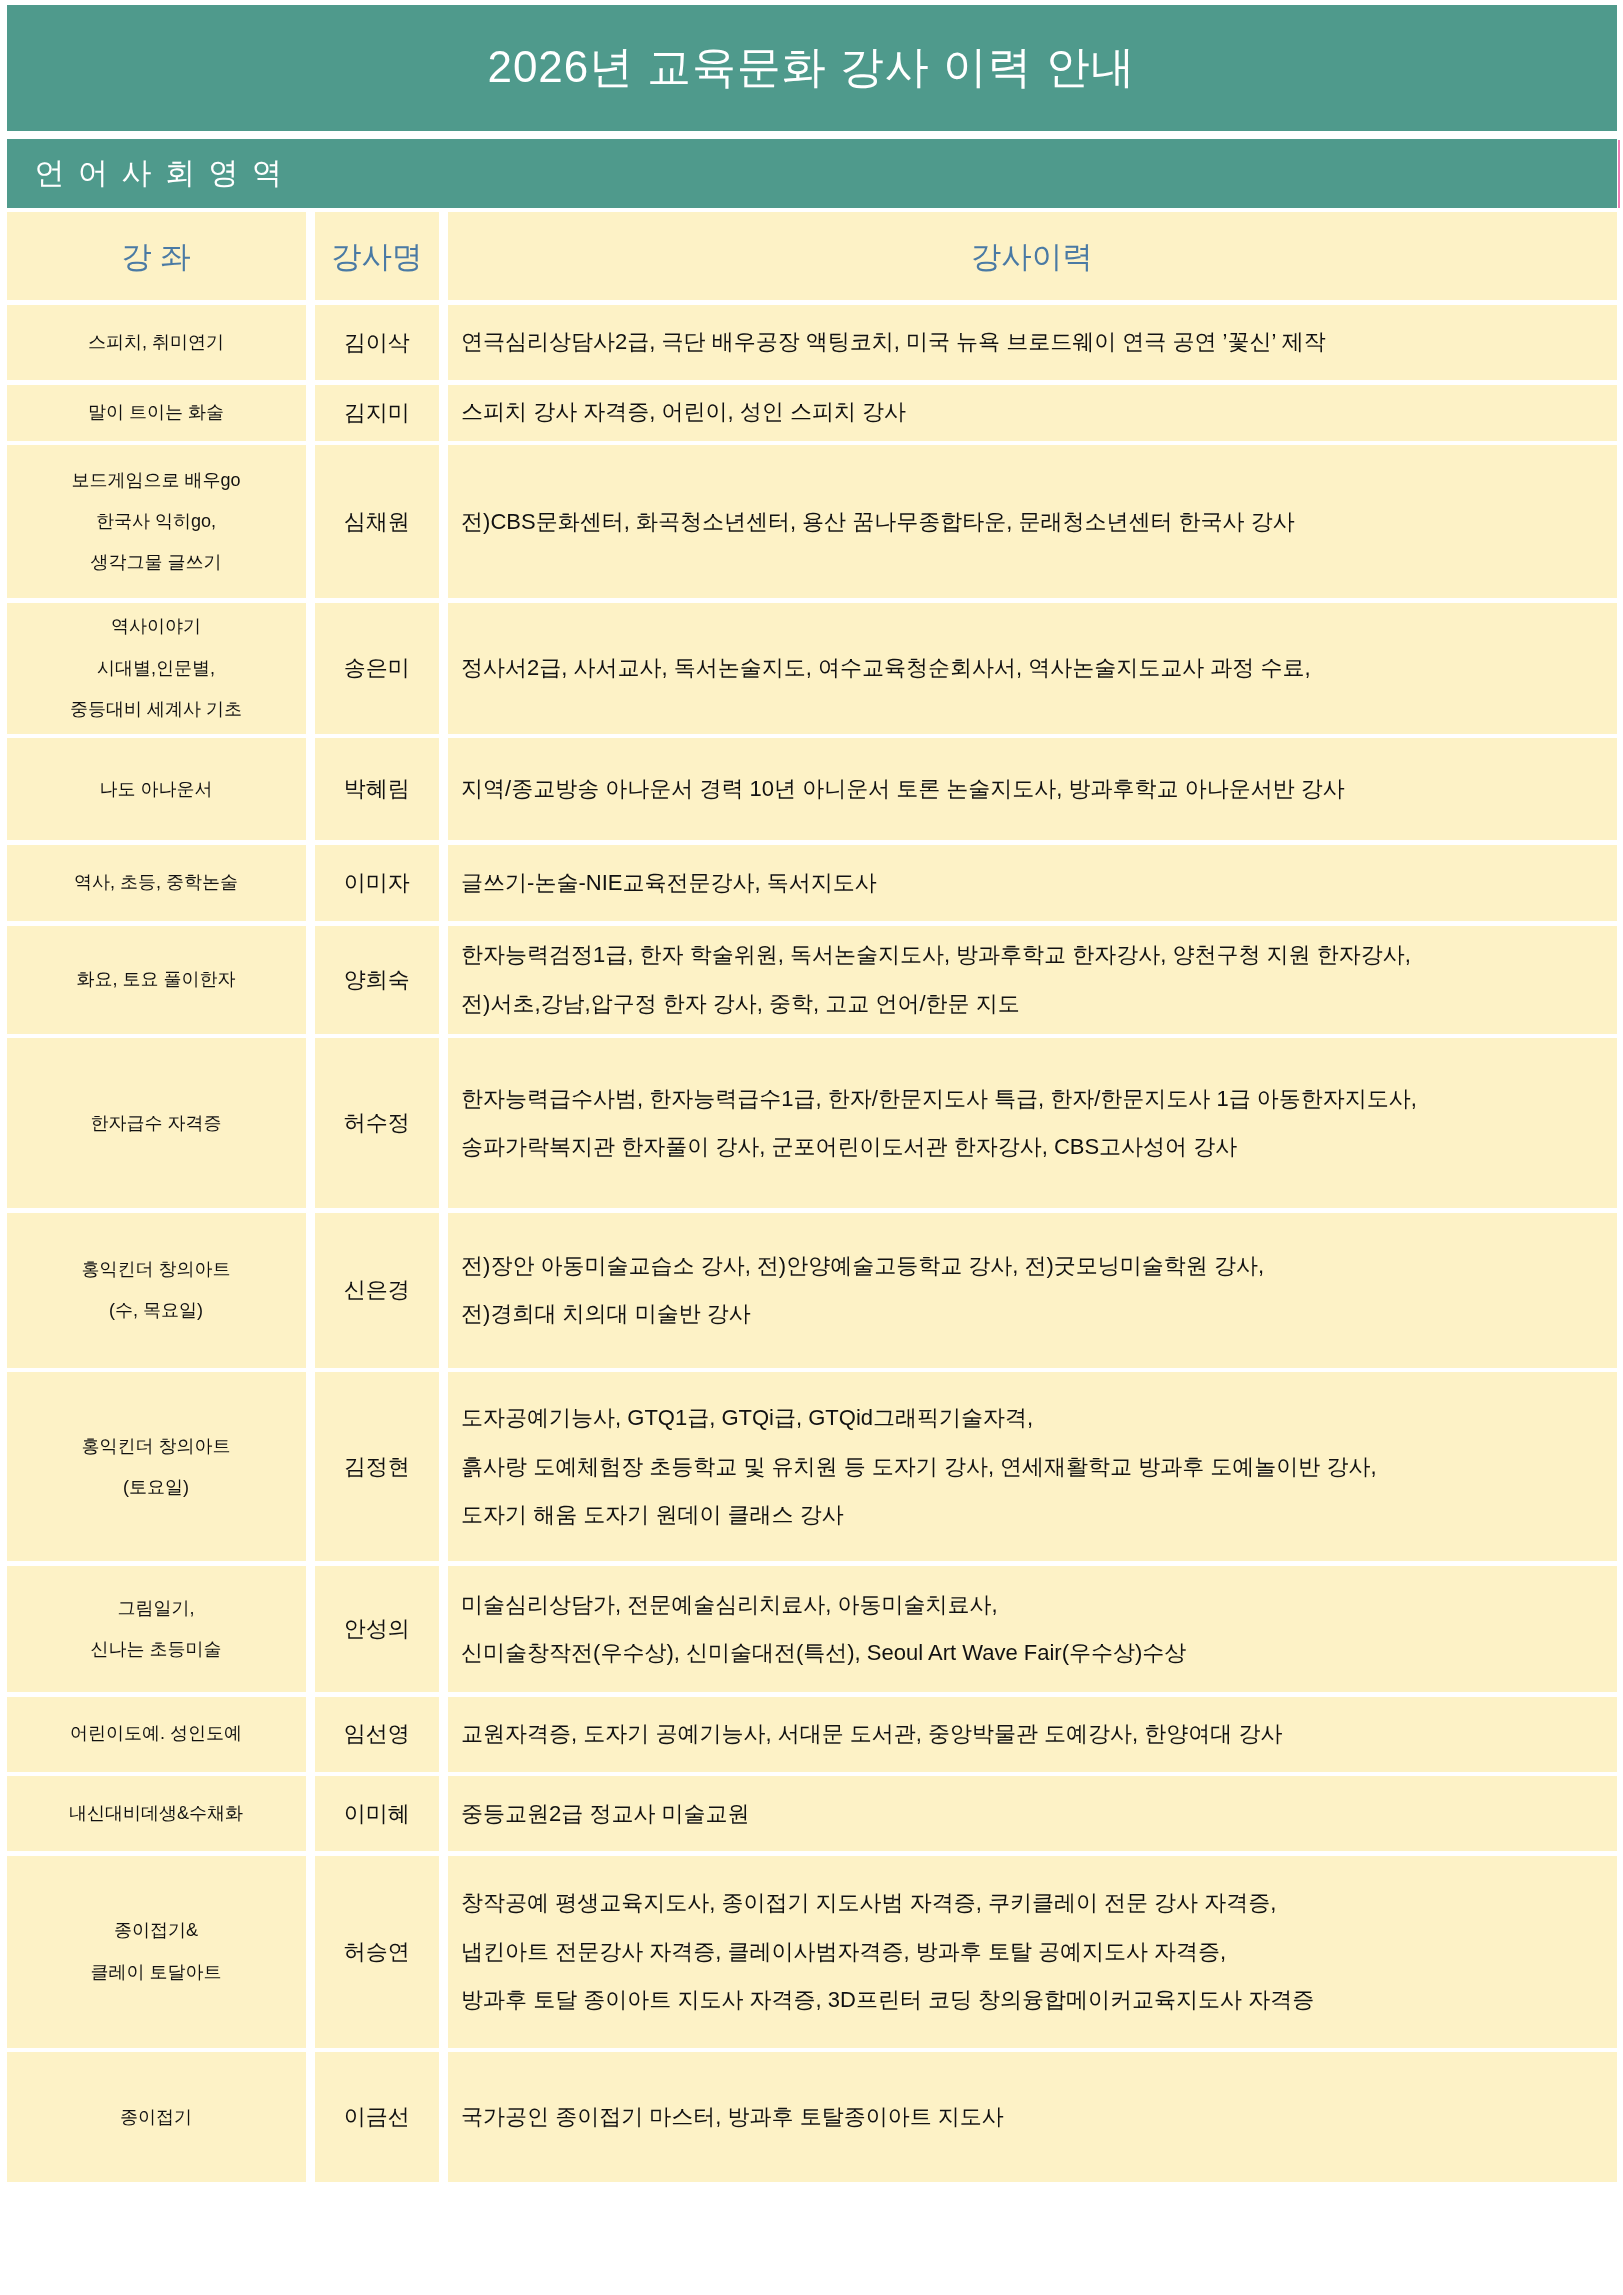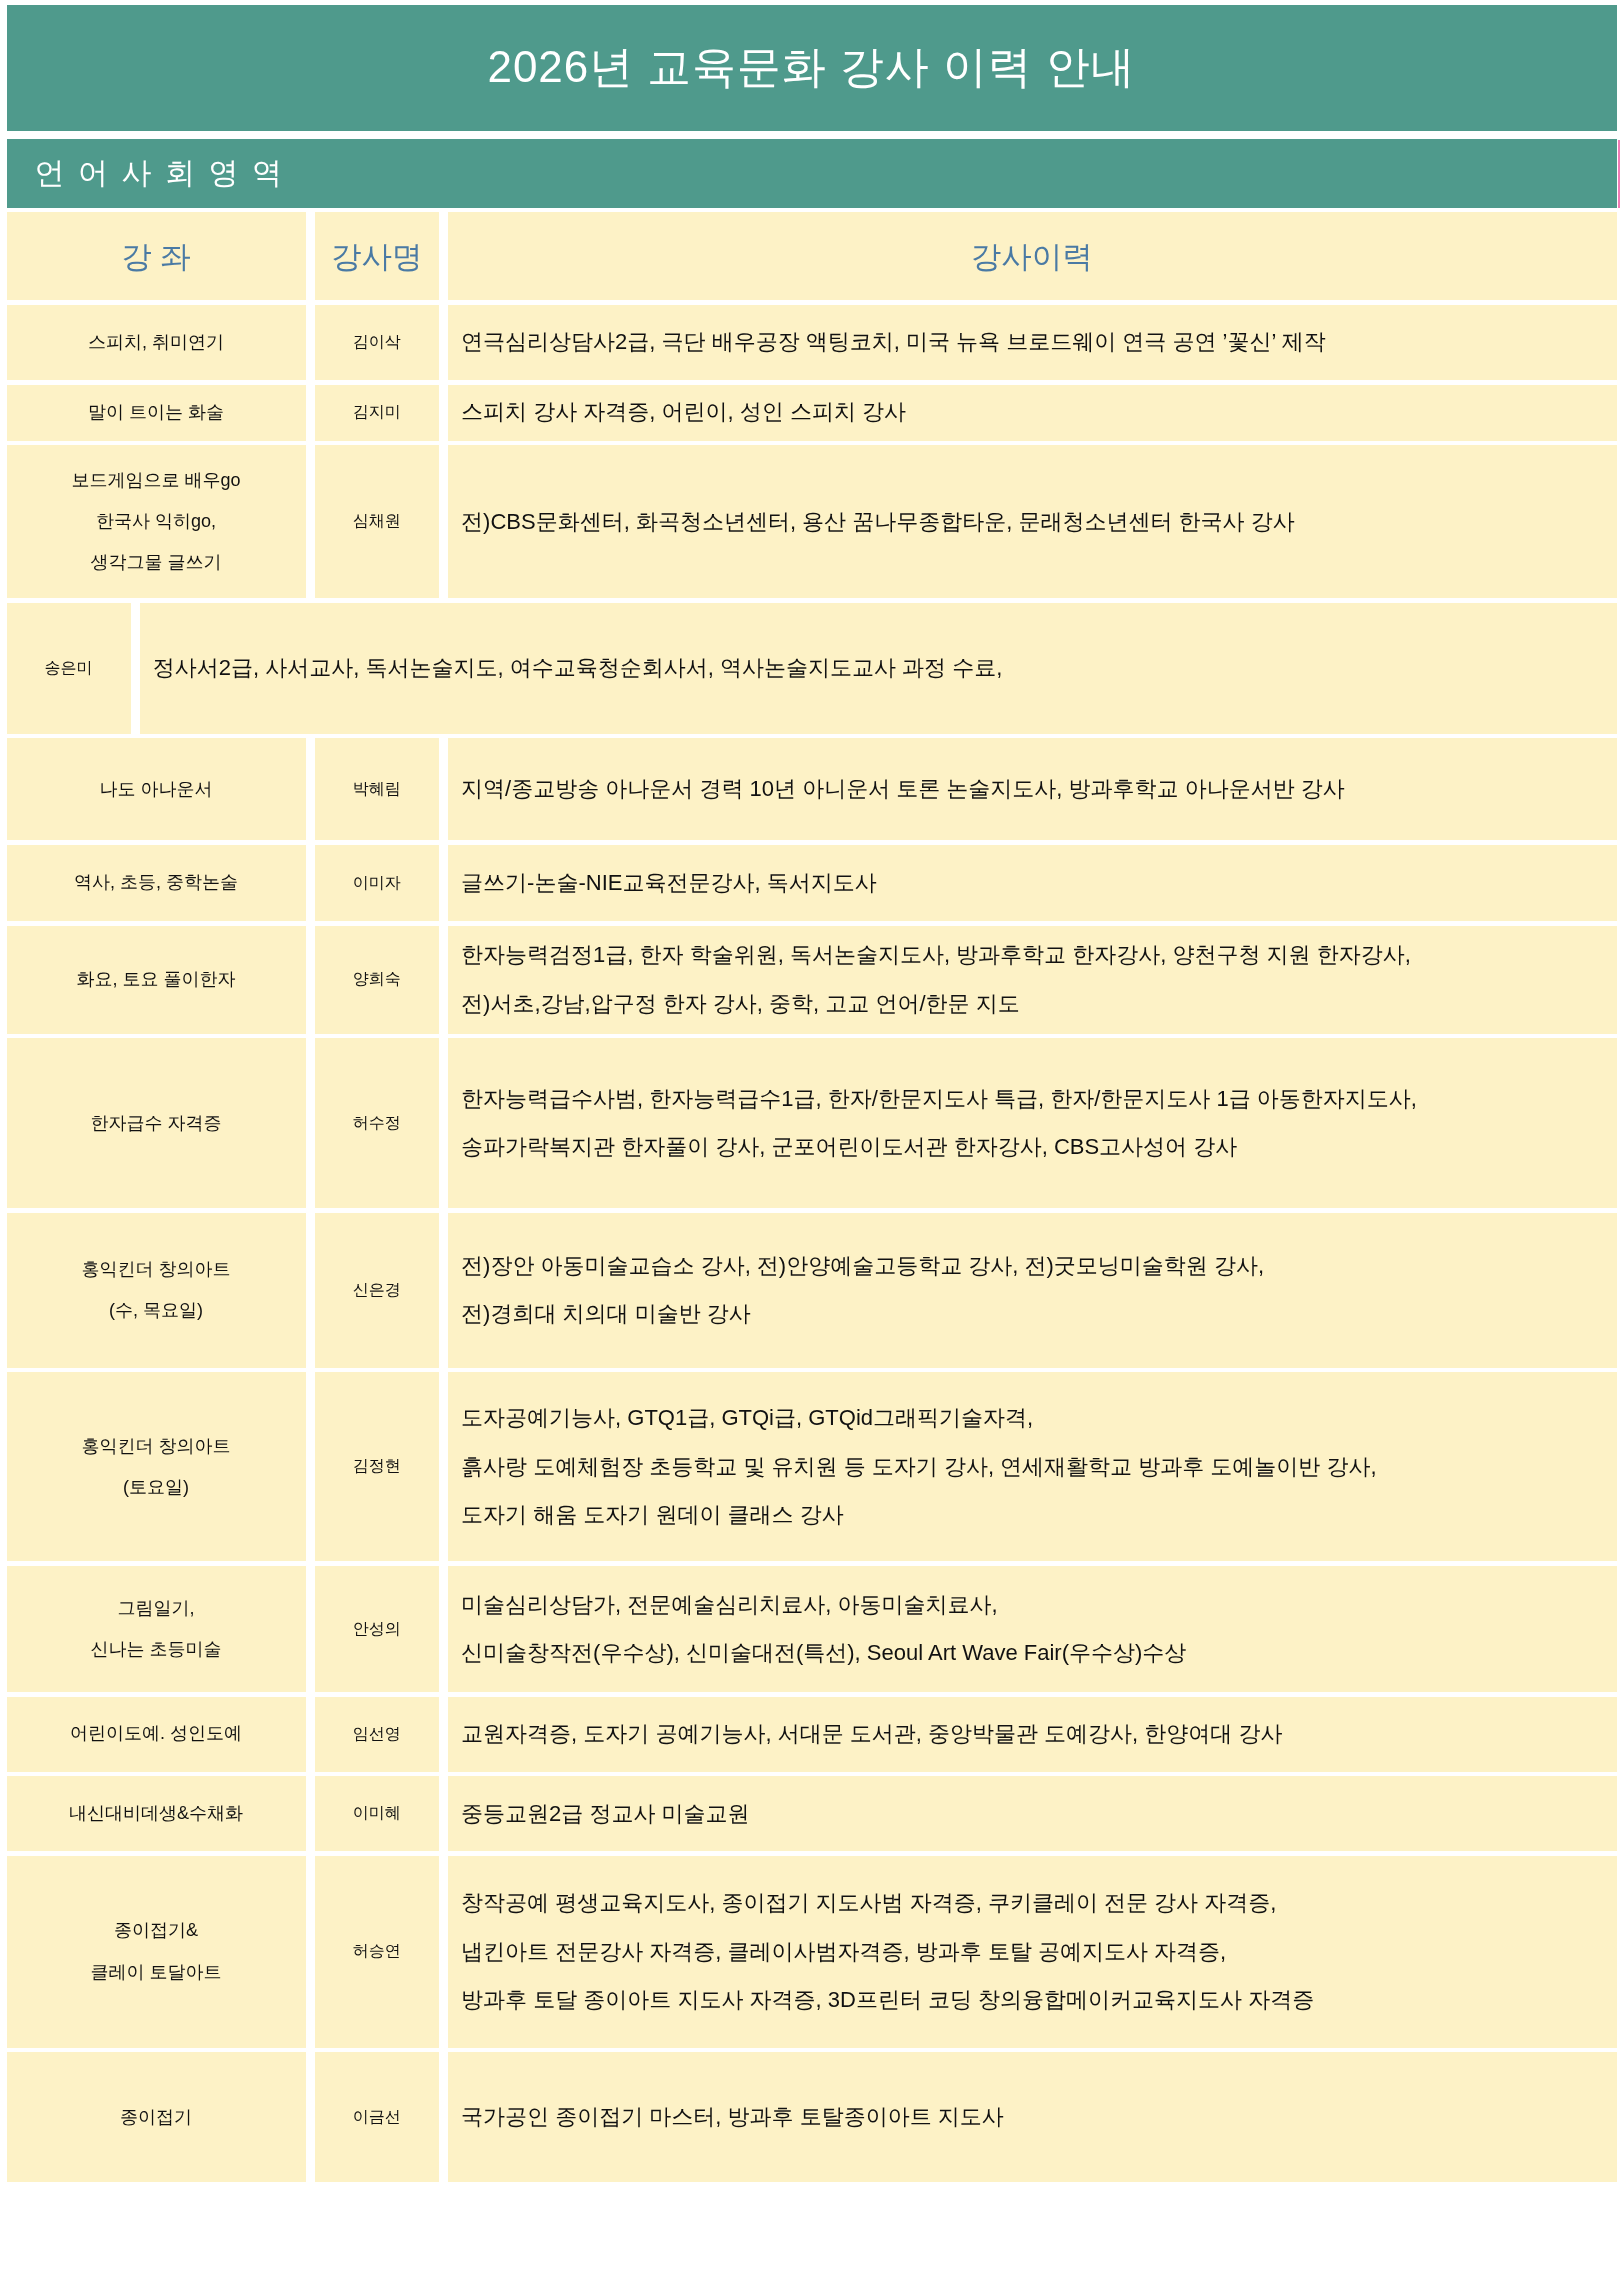--- a/index.html
+++ b/index.html
@@ -82,21 +82,21 @@
     font-size: 18px;
     line-height: 2.3;
     white-space: pre-line;
     padding: 0 5.6px;
   }
   .cell.name {
     width: 124px;
     flex: 0 0 124px;
     justify-content: center;
     text-align: center;
-    font-size: 16px;
+    font-size: 22px;
   }
   .cell.history {
     flex: 1 1 auto;
     justify-content: flex-start;
     text-align: left;
     font-size: 22px;
     line-height: 2.2;
     white-space: pre-line;
     padding: 0 14px 0 13px;
   }
@@ -147,20 +147,23 @@
 
     <div class="row" style="height:153px">
       <div class="cell course">보드게임으로 배우go
 한국사 익히go,
 생각그물 글쓰기</div>
       <div class="cell name">심채원</div>
       <div class="cell history">전)CBS문화센터, 화곡청소년센터, 용산 꿈나무종합타운, 문래청소년센터 한국사 강사</div>
     </div>
 
     <div class="row" style="height:131px">
+      <div class="cell course">역사이야기
+시대별,인문별,
+중등대비 세계사 기초</div>
       <div class="cell name">송은미</div>
       <div class="cell history">정사서2급, 사서교사, 독서논술지도, 여수교육청순회사서, 역사논술지도교사 과정 수료,</div>
     </div>
 
     <div class="row" style="height:102px">
       <div class="cell course">나도 아나운서</div>
       <div class="cell name">박혜림</div>
       <div class="cell history">지역/종교방송 아나운서 경력 10년 아니운서 토론 논술지도사, 방과후학교 아나운서반 강사</div>
     </div>
 

